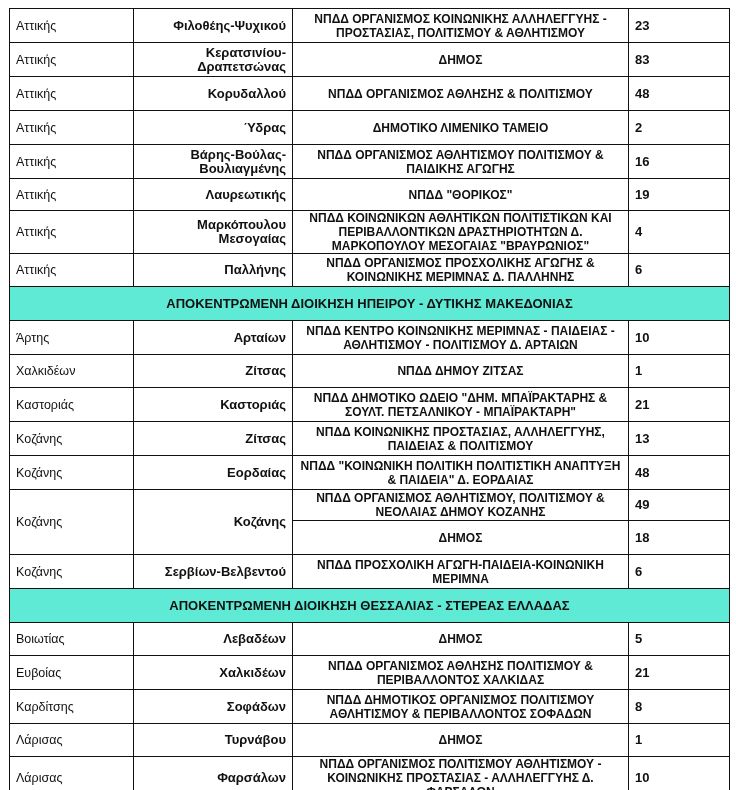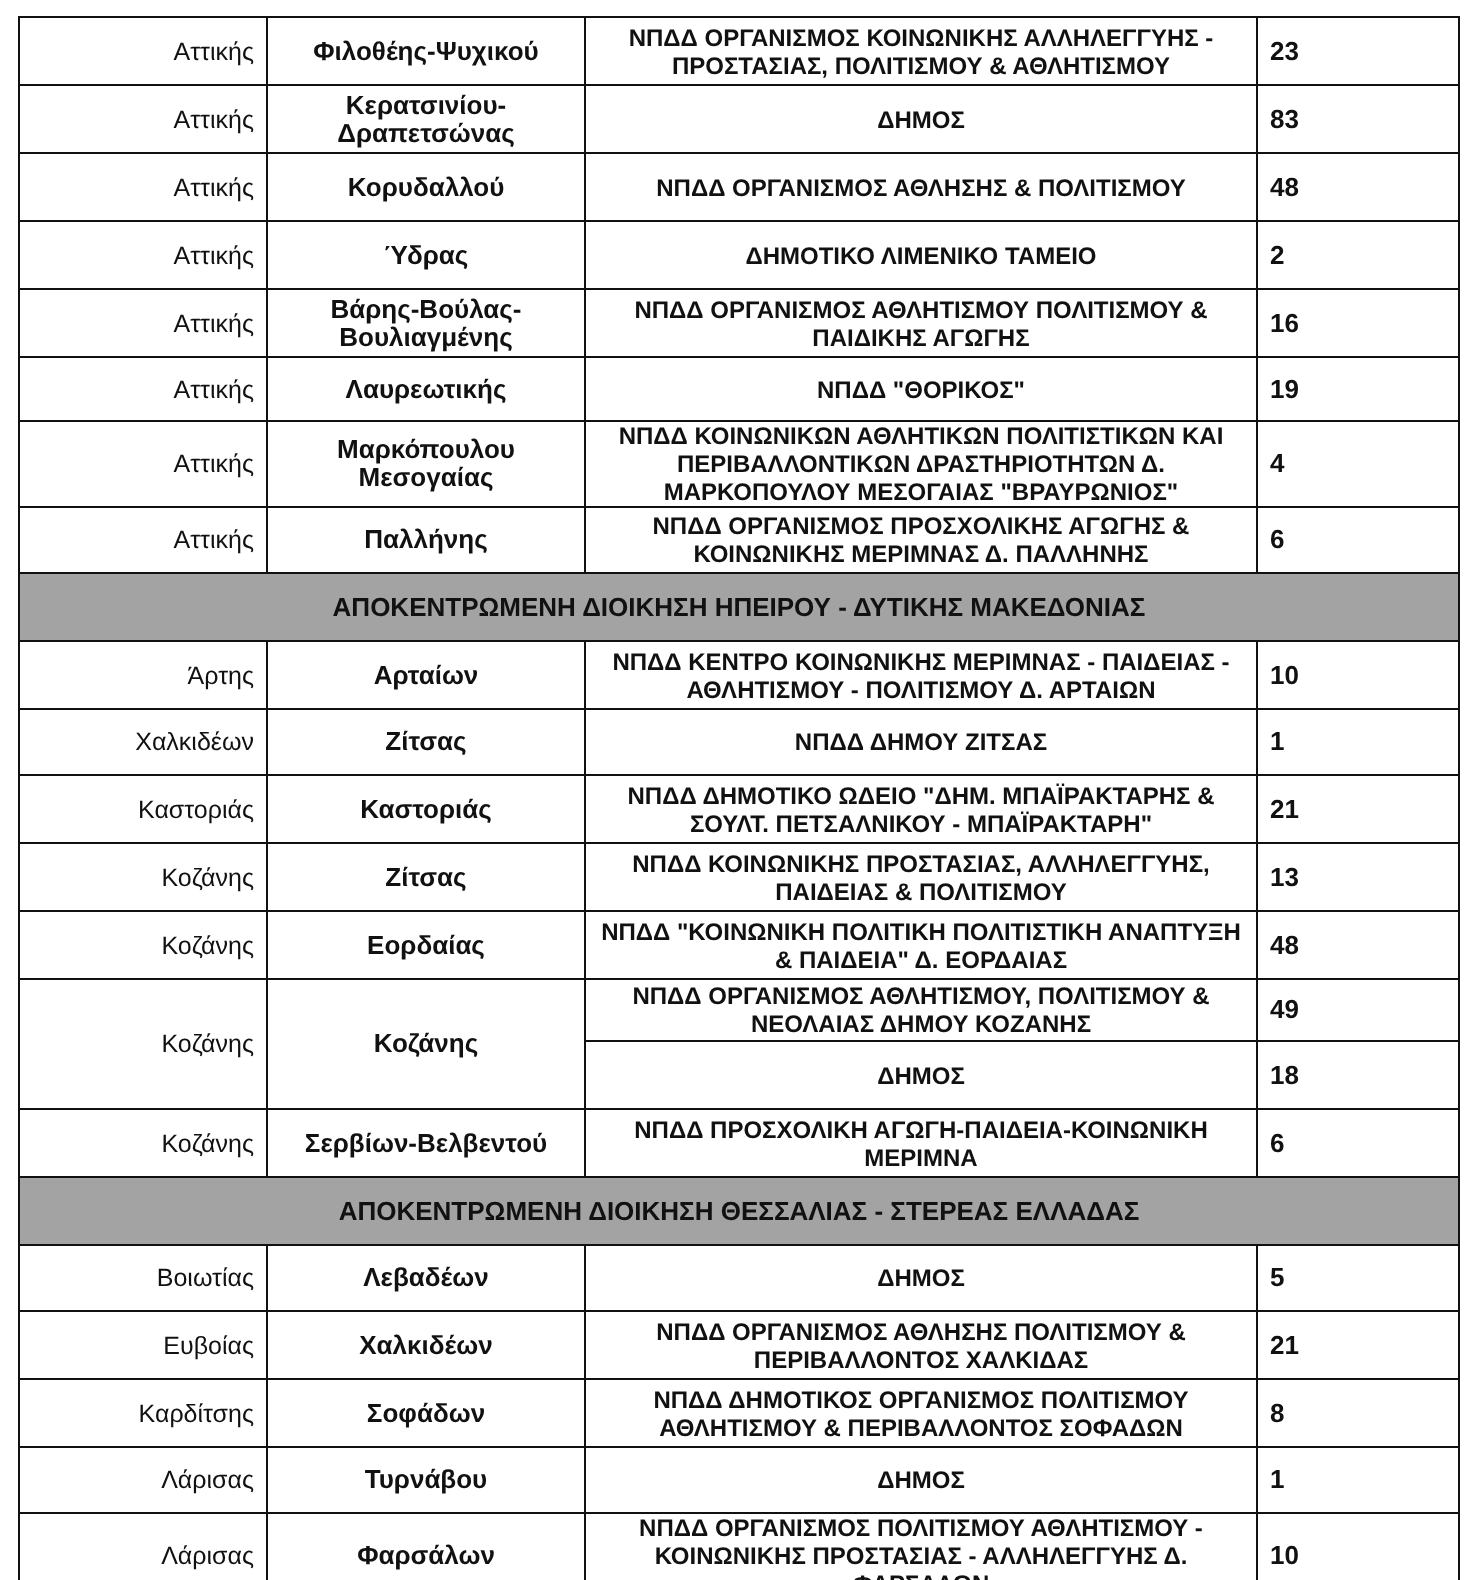--- a/index.html
+++ b/index.html
@@ -11,26 +11,26 @@
     table-layout: fixed;
     font-family: "Liberation Sans", sans-serif;
     color: #111;
   }
   table.doc td {
     border: 1.5px solid #111;
     vertical-align: middle;
     padding: 0 6px;
     line-height: 14px;
   }
-  td.region { text-align: right; font-size: 12.5px; }
-  td.muni { text-align: center; font-size: 13px; font-weight: bold; padding-left: 6px; line-height: 16px; }
+  td.region { text-align: left; font-size: 12.5px; }
+  td.muni { text-align: right; font-size: 13px; font-weight: bold; padding-left: 6px; line-height: 16px; }
   td.entity { text-align: center; font-size: 12px; font-weight: bold; line-height: 11.5px; padding: 0 4px; }
   td.count { text-align: left; font-size: 13px; font-weight: bold; }
   tr.section td {
-    background: #a3a3a3;
+    background: #5eead4;
     text-align: center;
     font-size: 13px;
     font-weight: bold;
     height: 33px;
   }
 </style>
 </head>
 <body>
 
 <table class="doc">

